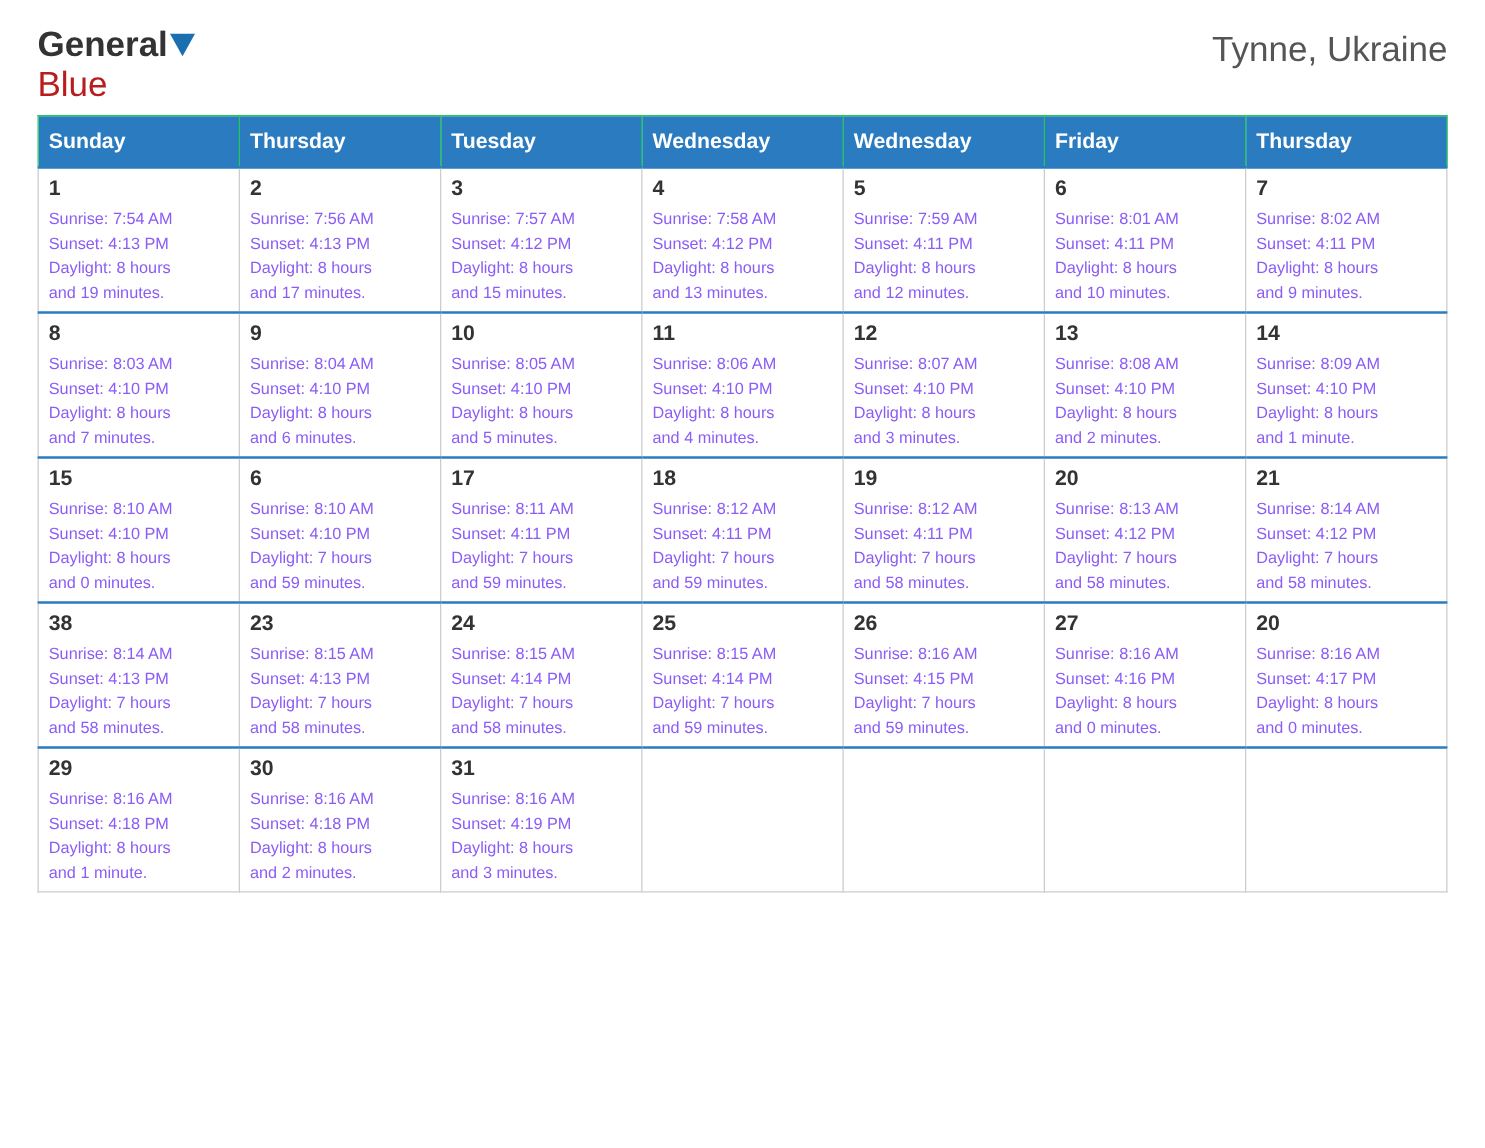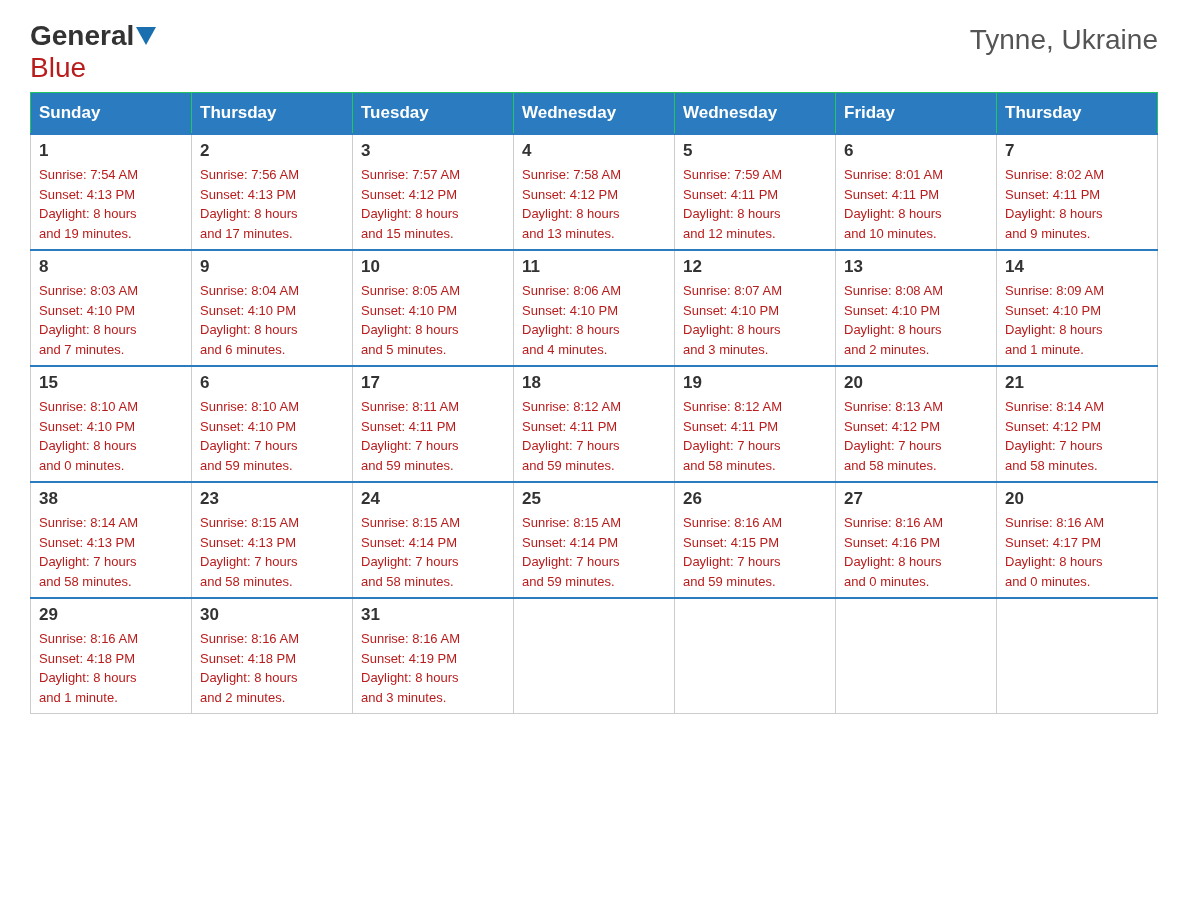--- a/index.html
+++ b/index.html
@@ -86,21 +86,21 @@
       border-left: 1px solid #ccc;
     }
     .day-number {
       font-size: 17px;
       font-weight: bold;
       color: #333;
       margin-bottom: 4px;
     }
     .day-info {
       font-size: 13px;
-      color: #b91c1c;
+      color: #8b5cf6;
       line-height: 1.5;
     }
     .empty-cell {
       background: #fff;
     }
     .week-row td {
       border-top: 2px solid #2a7bbf;
     }
   </style>
 </head>

